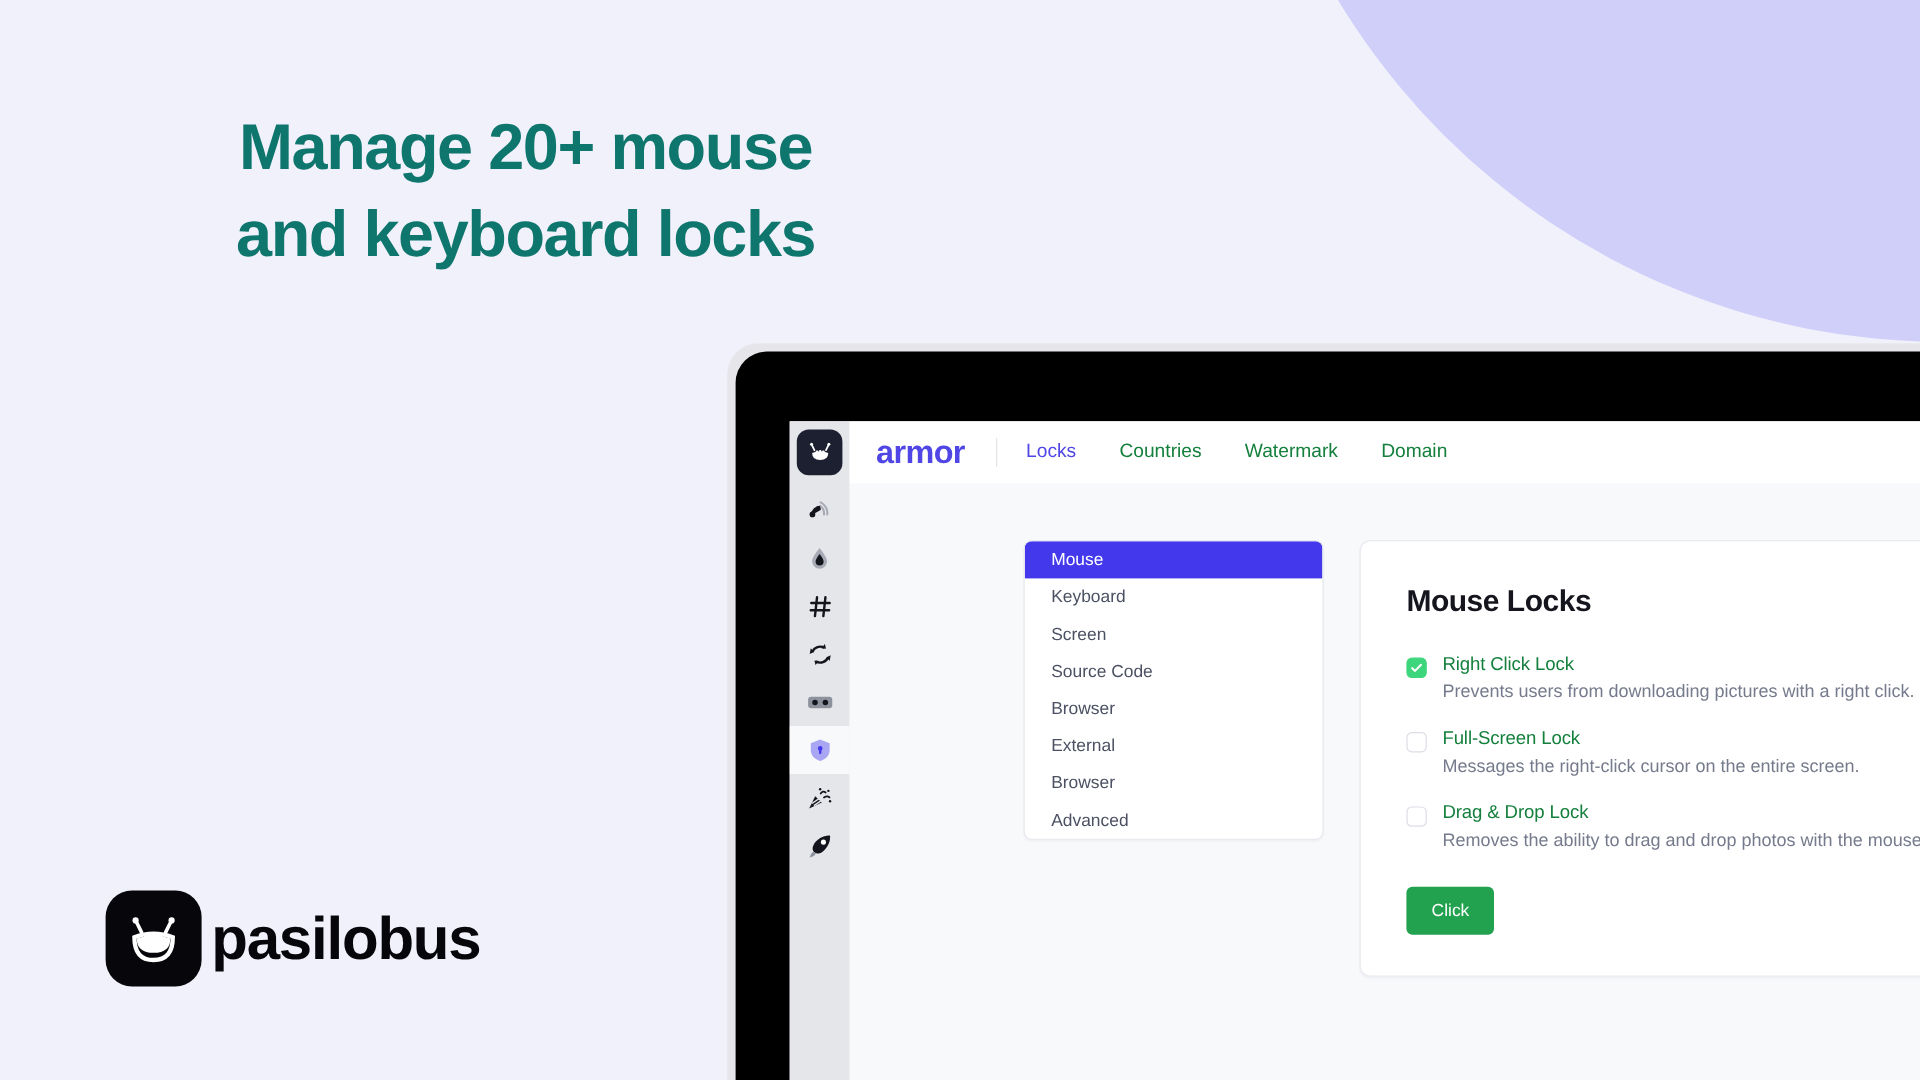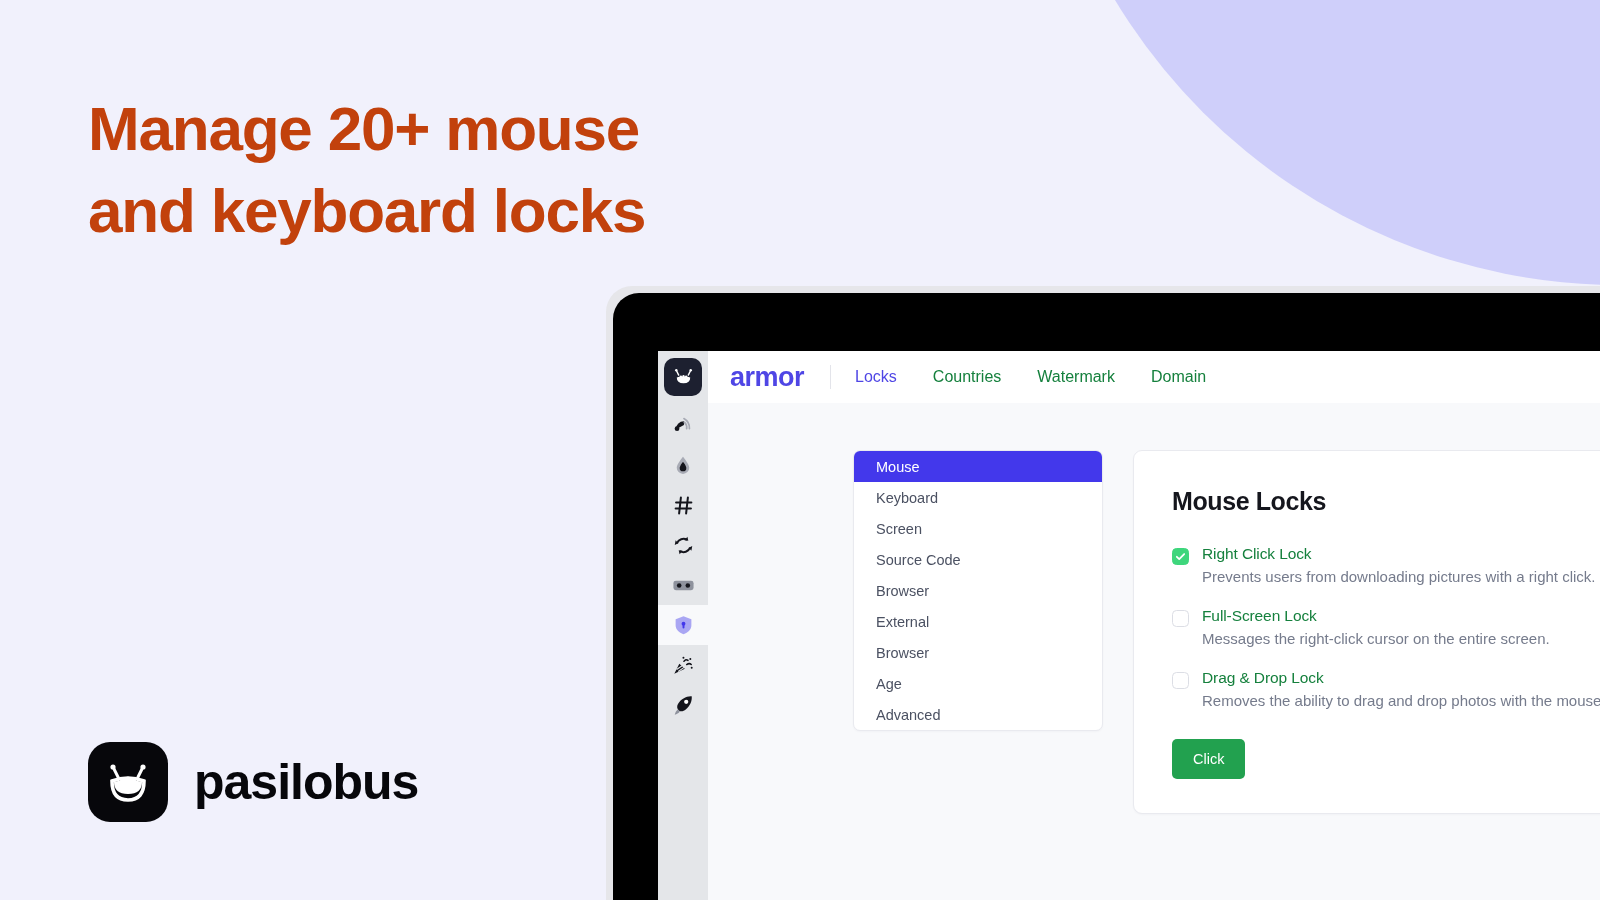--- a/index.html
+++ b/index.html
@@ -12,27 +12,27 @@
 
   
   .arc {
     position:absolute; width:1180px; height:1180px; border-radius:50%;
     background:#cfcffa; left:1030px; top:-895px;
   }
 
   
   .headline {
     position:absolute; left:88px; top:88px; width:700px;
-    font-size:62px; line-height:1.33; font-weight:bold;
-    letter-spacing:-1.2px; color:#c2410c;
+    font-size:54px; line-height:1.33; font-weight:bold;
+    letter-spacing:-1.2px; color:#0f766e;text-align:center;
   }
   .headline span { display:block; }
 
   
-  .brand-lockup { position:absolute; left:88px; top:742px; display:flex; align-items:center; gap:26px;justify-content:flex-end; }
+  .brand-lockup { position:absolute; left:88px; top:742px; display:flex; align-items:center; gap:8px;justify-content:flex-end; }
   .brand-tile {
     width:80px; height:80px; border-radius:22px; background:#07070b;
     display:flex; align-items:center; justify-content:center;
   }
   .brand-word { font-size:50px; font-weight:bold; letter-spacing:-1px; color:#07070b; }
 
   
   .device {
     position:absolute; left:613px; top:293px; width:1050px; height:640px;
     background:#000; border-radius:26px 0 0 0;
@@ -246,21 +246,20 @@
         <div class="workspace">
 
           <div class="list-card">
             <div class="list-item active">Mouse</div>
             <div class="list-item">Keyboard</div>
             <div class="list-item">Screen</div>
             <div class="list-item">Source Code</div>
             <div class="list-item">Browser</div>
             <div class="list-item">External</div>
             <div class="list-item">Browser</div>
-            <div class="list-item">Age</div>
             <div class="list-item">Advanced</div>
           </div>
 
           <div class="detail-card">
             <div class="detail-title">Mouse Locks</div>
 
             <div class="opt">
               <div class="cbox checked">
                 <svg width="11" height="11" viewBox="0 0 12 12" aria-hidden="true">
                   <path d="M2 6.3 L4.6 8.8 L10 3.3" fill="none" stroke="#fff" stroke-width="1.9" stroke-linecap="round" stroke-linejoin="round"></path>

